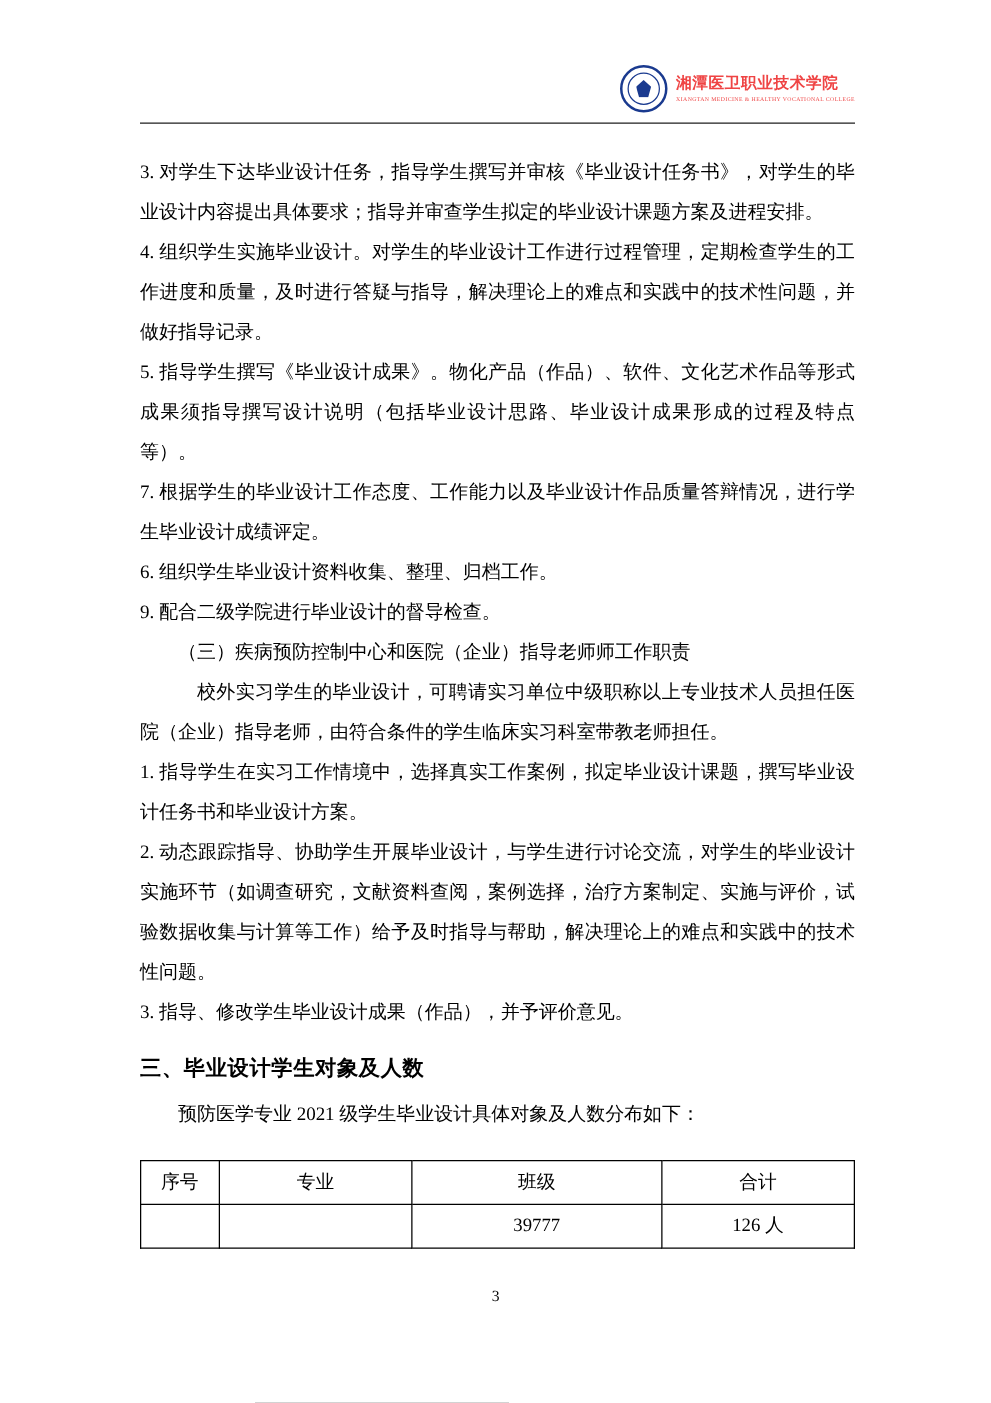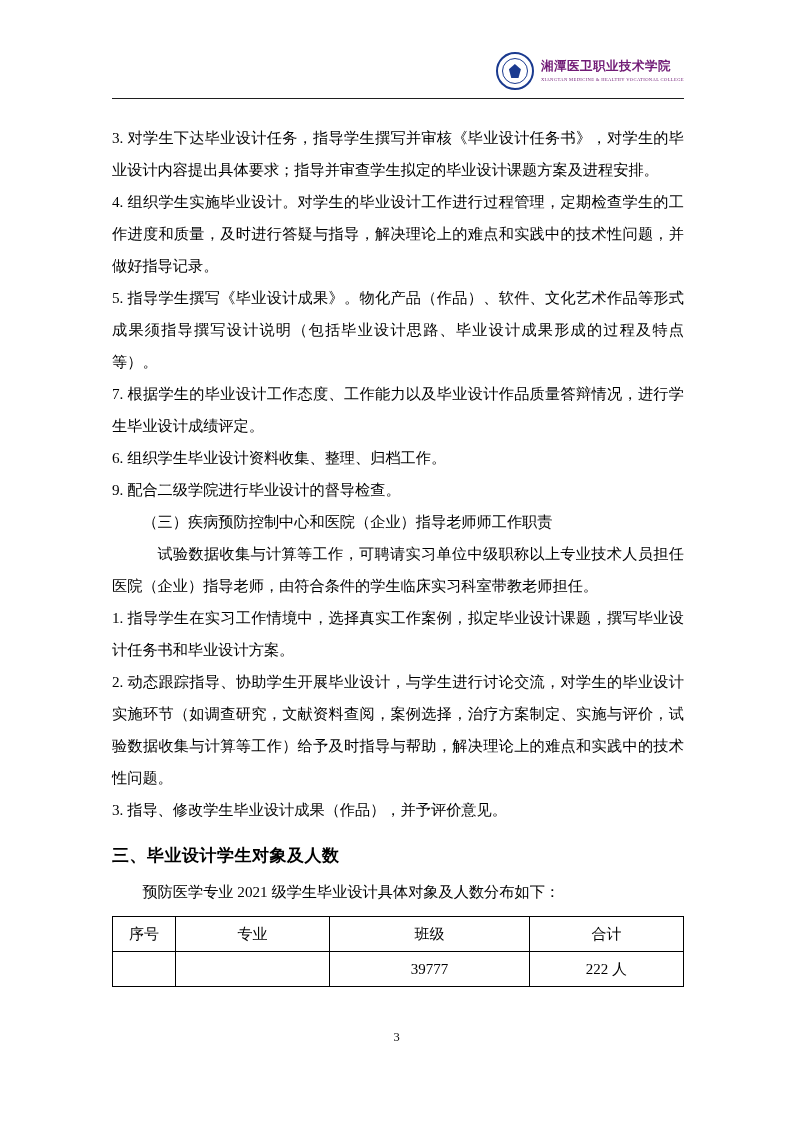--- a/index.html
+++ b/index.html
@@ -63,21 +63,21 @@
     position: absolute;
     left: 11px;
     top: 10px;
     width: 12px;
     height: 14px;
     background: #1a3a8f;
     clip-path: polygon(50% 0%, 100% 38%, 80% 100%, 20% 100%, 0% 38%);
   }
   .logo-text {
     line-height: 1.25;
-    color: #701a75;
+    color: #ef4444;
   }
   .logo-cn {
     font-size: 12.5px;
     font-weight: bold;
     letter-spacing: 0.5px;
     white-space: nowrap;
   }
   .logo-en {
     font-size: 4.6px;
     letter-spacing: 0.35px;
@@ -114,21 +114,21 @@
     font-weight: bold;
     margin: 12px 0 4px 0;
     line-height: 34px;
     letter-spacing: 0.5px;
   }
 
   
   table.data-table {
     border-collapse: collapse;
     width: 100%;
-    margin-top: 8px;
+    margin-top: 20px;
     font-size: 15px;
   }
   table.data-table td {
     border: 1px solid #000000;
     height: 34px;
     text-align: center;
     vertical-align: middle;
     padding: 0 4px;
   }
   .col-seq { width: 11%; }
@@ -167,21 +167,21 @@
     <div class="body-text">
 
       <p class="para">3. 对学生下达毕业设计任务，指导学生撰写并审核《毕业设计任务书》，对学生的毕业设计内容提出具体要求；指导并审查学生拟定的毕业设计课题方案及进程安排。</p>
       <p class="para">4. 组织学生实施毕业设计。对学生的毕业设计工作进行过程管理，定期检查学生的工作进度和质量，及时进行答疑与指导，解决理论上的难点和实践中的技术性问题，并做好指导记录。</p>
       <p class="para">5. 指导学生撰写《毕业设计成果》。物化产品（作品）、软件、文化艺术作品等形式成果须指导撰写设计说明（包括毕业设计思路、毕业设计成果形成的过程及特点等）。</p>
       <p class="para">7. 根据学生的毕业设计工作态度、工作能力以及毕业设计作品质量答辩情况，进行学生毕业设计成绩评定。</p>
       <p class="para">6. 组织学生毕业设计资料收集、整理、归档工作。</p>
       <p class="para">9. 配合二级学院进行毕业设计的督导检查。</p>
 
       <p class="para indent2">（三）疾病预防控制中心和医院（企业）指导老师师工作职责</p>
-      <p class="para indent2" style="text-indent:3em;">试验数据收集与计算等工作，可聘请实习单位中级职称以上专业技术人员担任医院（企业）指导老师，由符合条件的学生临床实习科室带教老师担任。</p>
+      <p class="para indent2" style="text-indent:3em;">校外实习学生的毕业设计，可聘请实习单位中级职称以上专业技术人员担任医院（企业）指导老师，由符合条件的学生临床实习科室带教老师担任。</p>
 
       <p class="para">1. 指导学生在实习工作情境中，选择真实工作案例，拟定毕业设计课题，撰写毕业设计任务书和毕业设计方案。</p>
       <p class="para">2. 动态跟踪指导、协助学生开展毕业设计，与学生进行讨论交流，对学生的毕业设计实施环节（如调查研究，文献资料查阅，案例选择，治疗方案制定、实施与评价，试验数据收集与计算等工作）给予及时指导与帮助，解决理论上的难点和实践中的技术性问题。</p>
       <p class="para">3. 指导、修改学生毕业设计成果（作品），并予评价意见。</p>
 
       <h2 class="section-heading">三、毕业设计学生对象及人数</h2>
 
       <p class="para indent2">预防医学专业 2021 级学生毕业设计具体对象及人数分布如下：</p>
 
       <table class="data-table">
@@ -189,21 +189,21 @@
           <tr>
             <td class="col-seq">序号</td>
             <td class="col-major">专业</td>
             <td class="col-class">班级</td>
             <td class="col-total">合计</td>
           </tr>
           <tr>
             <td></td>
             <td></td>
             <td>39777</td>
-            <td>222 人</td>
+            <td>126 人</td>
           </tr>
         </tbody>
       </table>
 
     </div>
   </div>
 
   <div class="footer">
     <span>3</span>
   </div>

